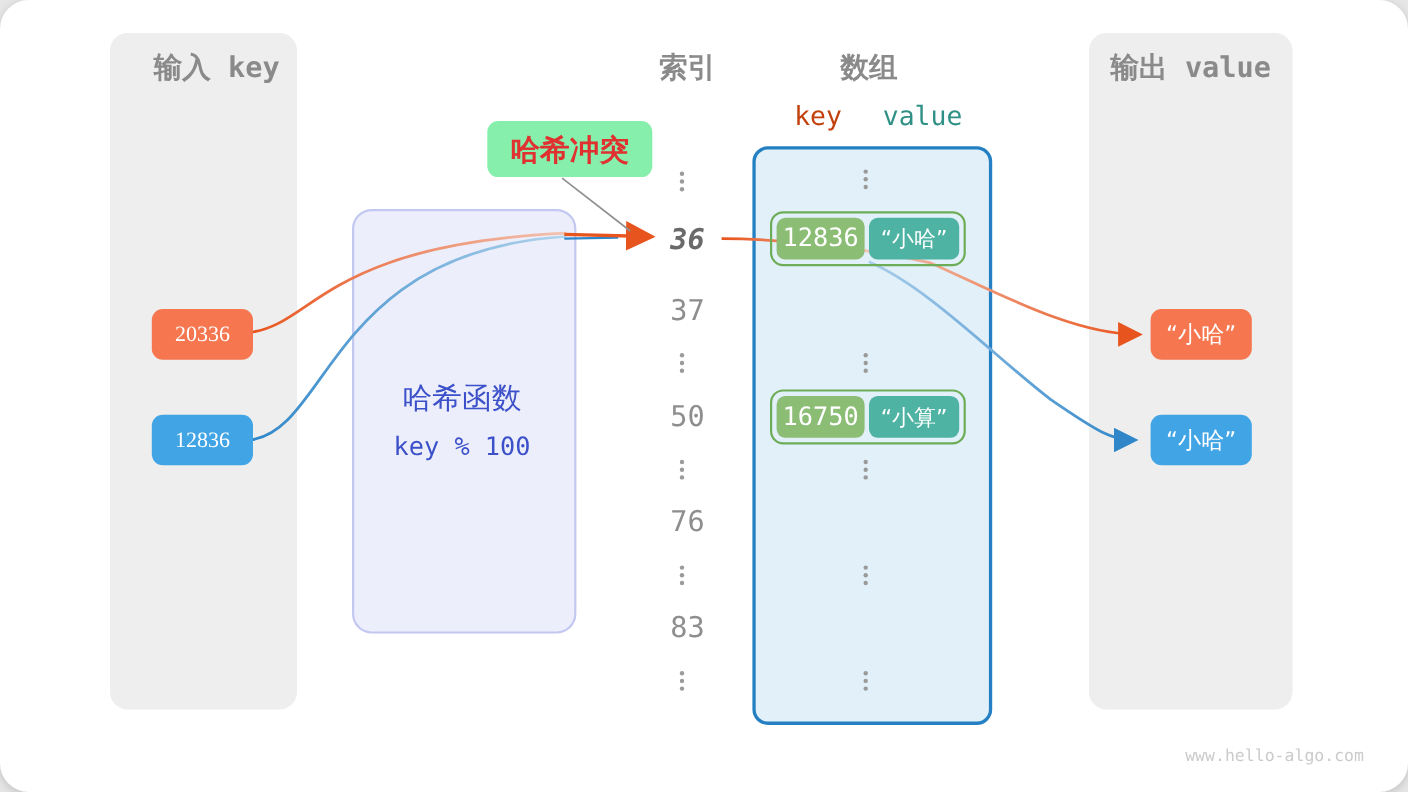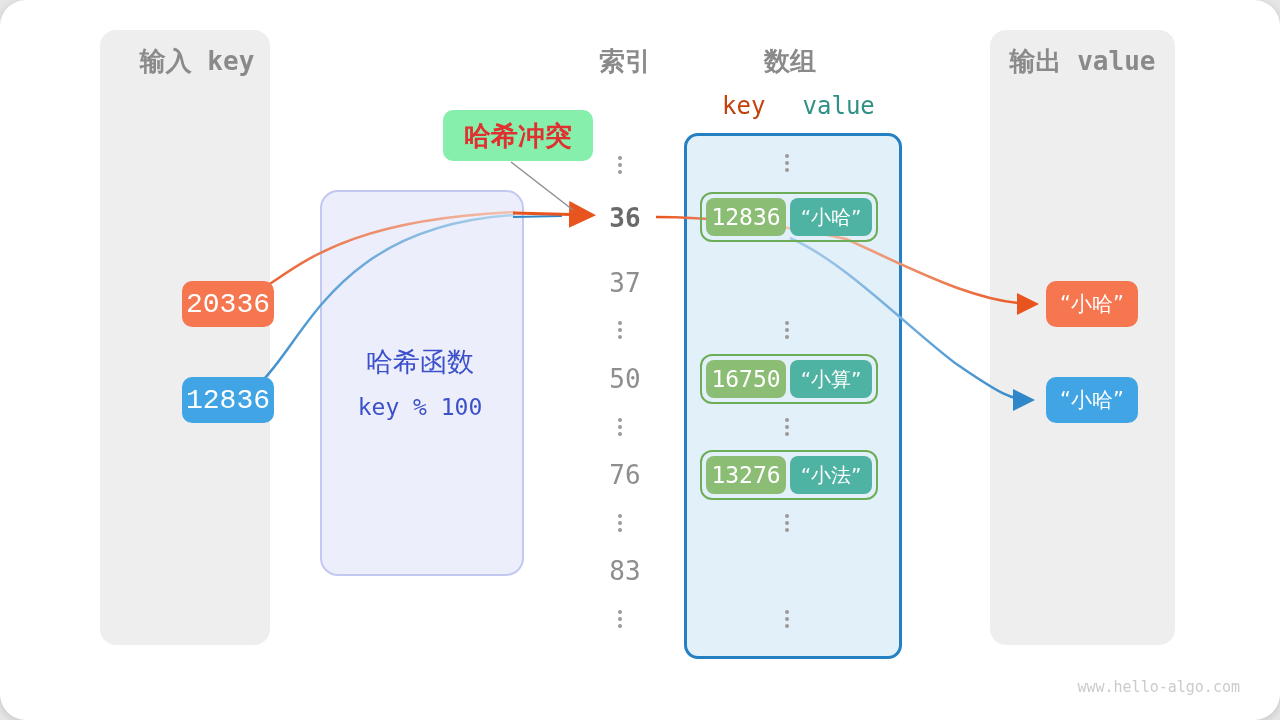--- a/index.html
+++ b/index.html
@@ -33,21 +33,21 @@
   .kv-header{
     display:flex;font-family:"DejaVu Sans Mono",monospace;font-size:24px;text-align:center;
   }
   .kv-header .k{flex:0 0 46%;color:#c2410c;}
   .kv-header .v{flex:0 0 54%;color:#2f9086;}
   
   .idx{
     width:70px;height:30px;line-height:30px;text-align:center;
     font-family:"DejaVu Sans Mono",monospace;font-size:26px;color:#8e8e8e;
   }
-  .idx.bold{font-weight:bold;color:#6a6a6a;}
+  .idx.bold{font-weight:bold;color:#6a6a6a;font-style:italic;}
   
   .dots{display:flex;flex-direction:column;align-items:center;gap:3px;}
   .dots i{width:4px;height:4px;border-radius:50%;background:#9a9a9a;}
   
   .array-box{background:#e2f0fa;border:3px solid #2480c2;border-radius:14px;}
   
   .pair{
     width:178px;height:50px;border:2px solid #6ead58;border-radius:12px;
     box-sizing:border-box;display:flex;gap:4px;padding:4px;z-index:3;
   }
@@ -58,21 +58,21 @@
   }
   .pair .val{
     flex:1;background:#4fb3a4;border-radius:8px;color:#fff;font-size:20px;
     display:flex;align-items:center;justify-content:center;
   }
   
   .chip{
     width:92px;height:46px;border-radius:10px;color:#ffffff;
     display:flex;align-items:center;justify-content:center;z-index:3;
   }
-  .chip.num{font-family:Liberation Mono, monospace;font-size:28px;margin-left:44px;}
+  .chip.num{font-family:Liberation Serif, serif;font-size:20px;}
   .chip.str{font-size:21px;}
   .chip.orange{background:#f5764f;}
   .chip.blue{background:#41a4e5;}
   .watermark{
     font-family:"DejaVu Sans Mono",monospace;font-size:15px;color:#cbcbcb;margin-left:20px;
   }
   svg.lines{position:absolute;left:0;top:0;z-index:2;pointer-events:none;}
   .z3{z-index:3;}
 </style>
 </head>
@@ -201,24 +201,20 @@
   <div class="abs chip num blue" style="left:138px;top:377px;">12836</div>
 
   <div class="abs pair" style="left:700px;top:192px;">
     <div class="key">12836</div>
     <div class="val">“小哈”</div>
   </div>
   <div class="abs pair" style="left:700px;top:354px;">
     <div class="key">16750</div>
     <div class="val">“小算”</div>
   </div>
-  <div class="abs pair" style="left:700px;top:450px;">
-    <div class="key">13276</div>
-    <div class="val">“小法”</div>
-  </div>
 
   <div class="abs panel" style="left:990px;top:30px;width:185px;height:615px;"></div>
   <div class="abs panel-title" style="left:990px;top:44px;width:185px;">输出 value</div>
 
   <div class="abs chip str orange" style="left:1046px;top:281px;">“小哈”</div>
   <div class="abs chip str blue" style="left:1046px;top:377px;">“小哈”</div>
 
   <div class="abs watermark" style="right:40px;bottom:24px;">www.hello-algo.com</div>
 
 </div>

